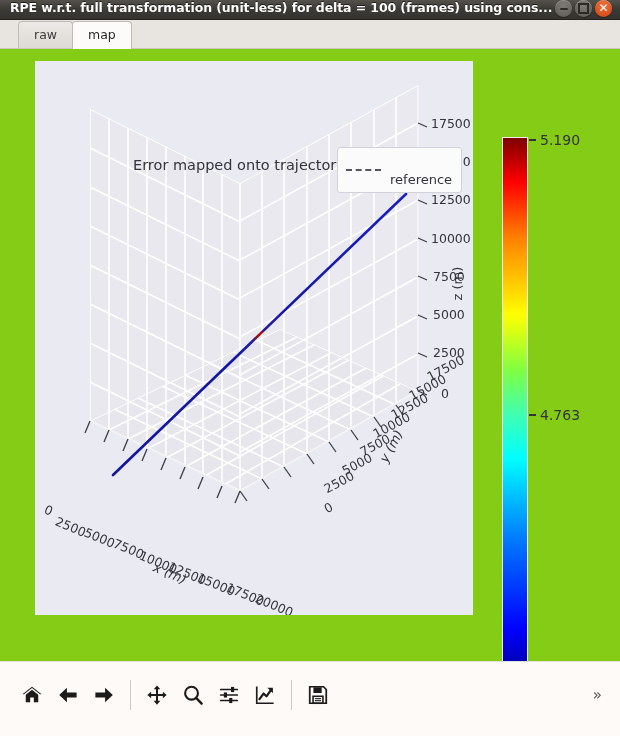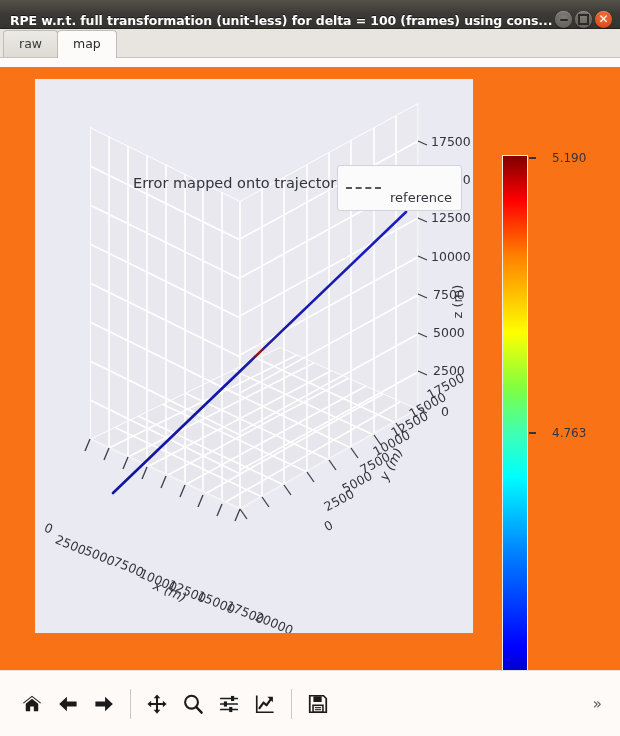--- a/index.html
+++ b/index.html
@@ -10,24 +10,24 @@
   body {
     width: 620px;
     height: 736px;
     overflow: hidden;
     font-family: "DejaVu Sans", sans-serif;
     -webkit-font-smoothing: antialiased;
   }
 
   
   .titlebar {
-    height: 29px;
+    height: 20px;
     background: linear-gradient(to bottom, #55524c 0%, #3c3a35 48%, #353330 100%);
     display: flex;
-    align-items: flex-end;
+    align-items: flex-start;
     padding: 0 6px 0 10px;
     box-sizing: border-box;
     border-bottom: 1px solid #22211e;
   }
   .titlebar-text {
     flex: 1 1 auto;
     color: #ffffff;
     font-size: 12.5px;
     font-weight: bold;
     white-space: nowrap;
@@ -48,21 +48,21 @@
   .max-glyph { width: 7px; height: 7px; border: 2px solid #2b2a27; }
   .close-glyph { color: #fff; font-size: 12px; line-height: 11px; font-weight: bold; }
 
   
   .tabbar {
     height: 29px;
     background: #e8e5e1;
     border-bottom: 1px solid #c9c4bd;
     display: flex;
     align-items: flex-end;
-    padding-left: 3px;
+    padding-left: 18px;
     box-sizing: border-box;
     position: relative;
   }
   .tab {
     font-size: 12.5px;
     color: #3b3b38;
     padding: 5px 15px 6px 15px;
     border: 1px solid #c0bbb4;
     border-bottom: none;
     border-radius: 4px 4px 0 0;
@@ -83,23 +83,23 @@
   
   .canvas-wrap {
     position: relative;
     width: 620px;
     height: 612px;
     background: #fdfbf9;
     overflow: hidden;
   }
   .figure {
     position: absolute;
-    left: 0; top: 9px;
+    left: 0; top: 0;
     width: 620px; height: 612px;
-    background: #f97316;
+    background: #84cc16;
   }
 
   
   .axes3d {
     position: absolute;
     left: 35px; top: 12px;
     width: 438px; height: 554px;
     background: #eaeaf2;
     overflow: hidden;
   }
@@ -155,22 +155,22 @@
        #ff0000 92%,
        #7f0000 100%);
     border: 1px solid #f1eeea;
     box-sizing: border-box;
   }
   .cbar-tick {
     position: absolute;
     left: 529px;
     display: flex;
     align-items: center;
-    gap: 16px;
-    font-size: 12px;
+    gap: 4px;
+    font-size: 14px;
     color: #33333b;
     white-space: nowrap;
     transform: translateY(-50%);
   }
   .cbar-dash { width: 7px; height: 1.5px; background: #33333b; }
 
   
   .tlab {
     position: absolute;
     font-size: 12.5px;

